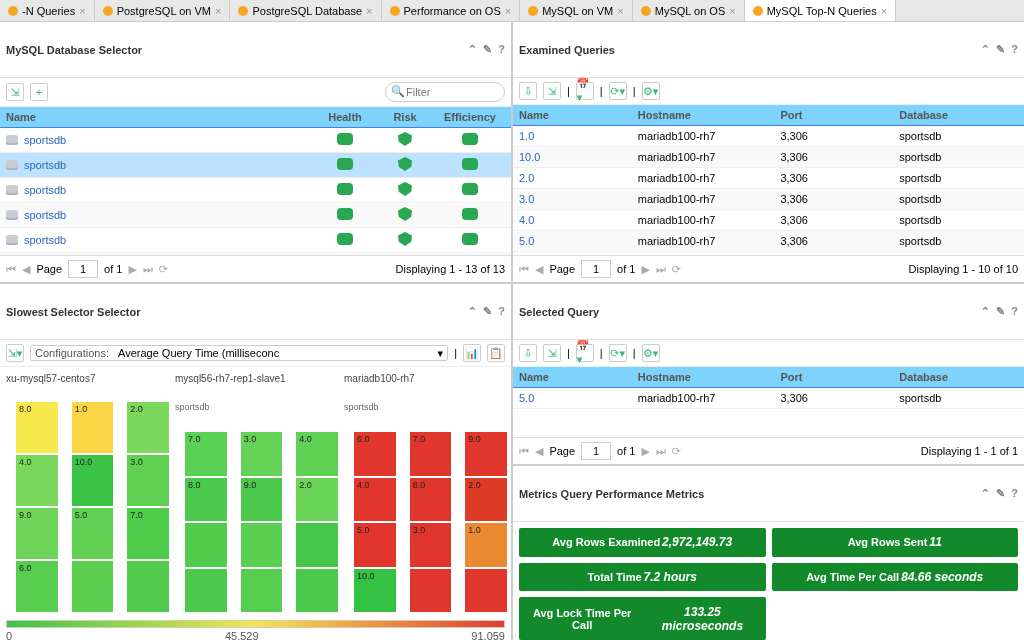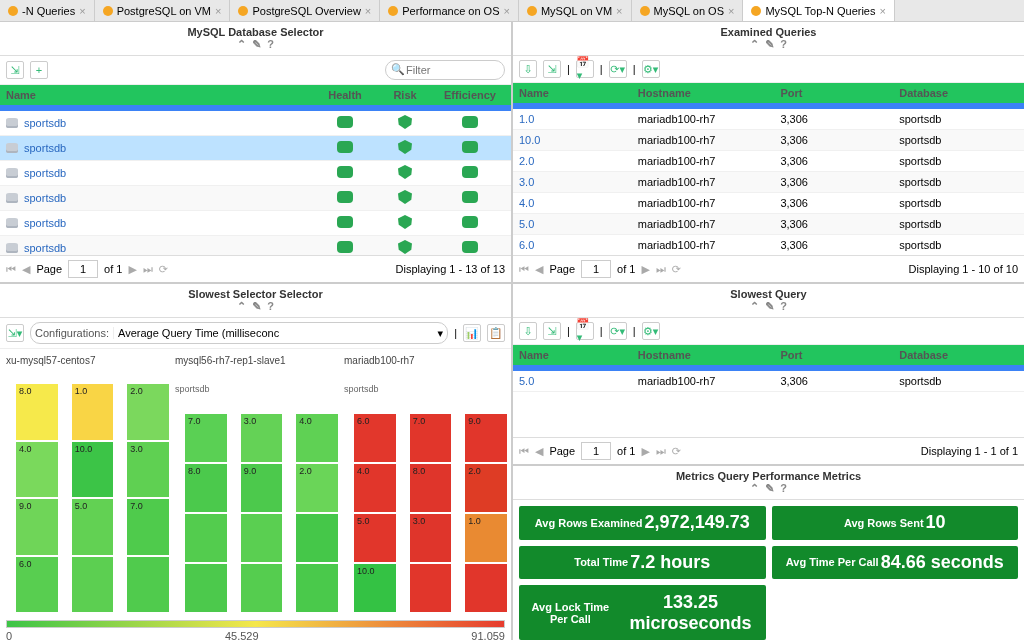--- a/index.html
+++ b/index.html
@@ -9,35 +9,35 @@
   .tab.active { background: #fff; }
   .tab .dot { width: 10px; height: 10px; background: #f5a623; border-radius: 50%; }
   .tab .x { color: #999; }
 
   .main { display: grid; grid-template-columns: 1fr 1fr; grid-template-rows: 260px 180px 180px; gap: 2px; background: #ccc; height: 618px; }
   .panel { background: #fff; display: flex; flex-direction: column; overflow: hidden; }
   .panel.wide-left { grid-column: 1; }
   .panel.wide-right { grid-column: 2; }
   .panel.metrics { grid-row: 3; grid-column: 2; }
 
-  .panel-titlebar { display: flex; align-items: center; justify-content: space-between; padding: 4px 6px; border-bottom: 1px solid #ddd; font-weight: bold; color: #333; flex-direction: column; }
+  .panel-titlebar { display: flex; align-items: center; justify-content: space-between; padding: 21px 6px; border-bottom: 1px solid #ddd; font-weight: bold; color: #333; }
   .titlebar-icons { display: flex; gap: 6px; color: #888; }
   .titlebar-icons span { cursor: pointer; }
 
   .panel-body { flex: 1; overflow: hidden; display: flex; flex-direction: column; }
   .toolbar { display: flex; align-items: center; gap: 6px; padding: 4px 6px; border-bottom: 1px solid #eee; }
   .toolbar .filter-wrap { margin-left: auto; position: relative; }
   .toolbar input.filter { width: 120px; padding: 3px 6px 3px 20px; border: 1px solid #ccc; border-radius: 10px; }
   .toolbar .mag { position: absolute; left: 6px; top: 3px; color: #888; }
   .ibtn { width: 18px; height: 18px; border: 1px solid #ccc; border-radius: 2px; display: inline-flex; align-items: center; justify-content: center; color: #3b7; background: #fff; cursor: pointer; }
 
   .grid-head, .grid-row { display: grid; align-items: center; padding: 4px 6px; }
   .db-table .grid-head, .db-table .grid-row { grid-template-columns: 2fr 60px 60px 70px; }
   .sq-table .grid-head, .sq-table .grid-row { grid-template-columns: 1fr 1.2fr 1fr 1fr; }
-  .grid-head { background: #22c55e; border-bottom: 6px solid #3b82f6; font-weight: bold; color: #555; }
+  .grid-head { background: #7dd3fc; border-bottom: 1px solid #3b82f6; font-weight: bold; color: #555; }
   .grid-row { border-bottom: 1px solid #f0f0f0; }
   .grid-row.striped { background: #f9f9f9; }
   .grid-row.selected { background: #bde2ff; }
   .db-name { color: #2968c0; display: flex; align-items: center; gap: 6px; }
   .dbicon { display: inline-block; width: 12px; height: 10px; background: #c8cdd4; border-radius: 3px / 2px; box-shadow: inset 0 -2px 0 #aeb5bf; }
   .status-pill { width: 16px; height: 12px; border-radius: 4px; background: #2aa753; display: inline-block; margin: 0 auto; }
   .status-shield { width: 14px; height: 14px; clip-path: polygon(50% 0, 100% 25%, 95% 70%, 50% 100%, 5% 70%, 0 25%); background: #2aa753; display: inline-block; margin: 0 auto; }
   .center { text-align: center; }
 
   .pager { display: flex; align-items: center; gap: 6px; padding: 4px 6px; border-top: 1px solid #ddd; }
@@ -51,43 +51,43 @@
   .tm-head { font-size: 10px; color: #444; padding: 2px 2px 0; }
   .tm-sub { font-size: 9px; color: #666; padding: 0 2px 2px; }
   .tm-body { flex: 1; display: grid; grid-template-columns: repeat(3, 1fr); grid-auto-rows: 1fr; gap: 2px; }
   .tm-cell { position: relative; display: flex; align-items: flex-start; justify-content: flex-start; padding: 2px 3px; font-size: 9px; color: #222; margin-left: 12px; }
   .legend { height: 8px; margin: 4px 6px 2px; background: linear-gradient(90deg, #3cc447, #f5e74b, #e63b2e); border: 1px solid #ccc; }
   .legend-ticks { display: flex; justify-content: space-between; padding: 0 6px 4px; font-size: 9px; color: #555; }
 
   .metrics-grid { display: grid; grid-template-columns: 1fr 1fr; gap: 6px; padding: 6px; flex: 1; }
   .metric { background: #128a2b; color: #fff; border-radius: 2px; display: flex; flex-direction: row; align-items: center; justify-content: center; gap: 2px; padding: 4px; text-align: center; }
   .metric .mlabel { font-size: 11px; font-weight: bold; }
-  .metric .mval { font-size: 18px; font-weight: bold; }
-
-  .config-select { flex: 1; display: flex; align-items: center; border: 1px solid #ccc; border-radius: 10px; height: 22px; padding: 0 4px; background: #fff; }
+  .metric .mval { font-size: 12px; font-weight: bold; font-style: italic; }
+
+  .config-select { flex: 1; display: flex; align-items: center; border: 1px solid #ccc; border-radius: 2px; height: 16px; padding: 0 4px; background: #fff; }
   .config-select span.label { color: #555; padding-right: 4px; }
   .config-select .selbox { flex: 1; border-left: 1px solid #eee; padding: 0 4px; }
 </style>
 </head>
 <body>
 
 <div class="tabs" id="tabs">
     <div class="tab">
       <span class="dot"></span>
       <span>-N Queries</span>
       <span class="x">×</span>
     </div>
     <div class="tab">
       <span class="dot"></span>
       <span>PostgreSQL on VM</span>
       <span class="x">×</span>
     </div>
     <div class="tab">
       <span class="dot"></span>
-      <span>PostgreSQL Overview</span>
+      <span>PostgreSQL Database</span>
       <span class="x">×</span>
     </div>
     <div class="tab">
       <span class="dot"></span>
       <span>Performance on OS</span>
       <span class="x">×</span>
     </div>
     <div class="tab">
       <span class="dot"></span>
       <span>MySQL on VM</span>
@@ -353,21 +353,21 @@
     <div class="legend"></div>
     <div class="legend-ticks">
       <span>0</span>
       <span>45.529</span>
       <span>91.059</span>
     </div>
   </div>
 
   <div class="panel wide-right">
     <div class="panel-titlebar">
-      <span>Slowest Query</span>
+      <span>Selected Query</span>
       <div class="titlebar-icons">
         <span>⌃</span>
         <span>✎</span>
         <span>?</span>
       </div>
     </div>
     <div class="panel-body sq-table">
       <div class="toolbar">
         <span class="ibtn">⇩</span>
         <span class="ibtn">⇲</span>
@@ -416,21 +416,21 @@
         <span>?</span>
       </div>
     </div>
     <div class="metrics-grid" id="metrics-grid">
         <div class="metric">
           <div class="mlabel">Avg Rows Examined</div>
           <div class="mval">2,972,149.73</div>
         </div>
         <div class="metric">
           <div class="mlabel">Avg Rows Sent</div>
-          <div class="mval">10</div>
+          <div class="mval">11</div>
         </div>
         <div class="metric">
           <div class="mlabel">Total Time</div>
           <div class="mval">7.2 hours</div>
         </div>
         <div class="metric">
           <div class="mlabel">Avg Time Per Call</div>
           <div class="mval">84.66 seconds</div>
         </div>
         <div class="metric">

